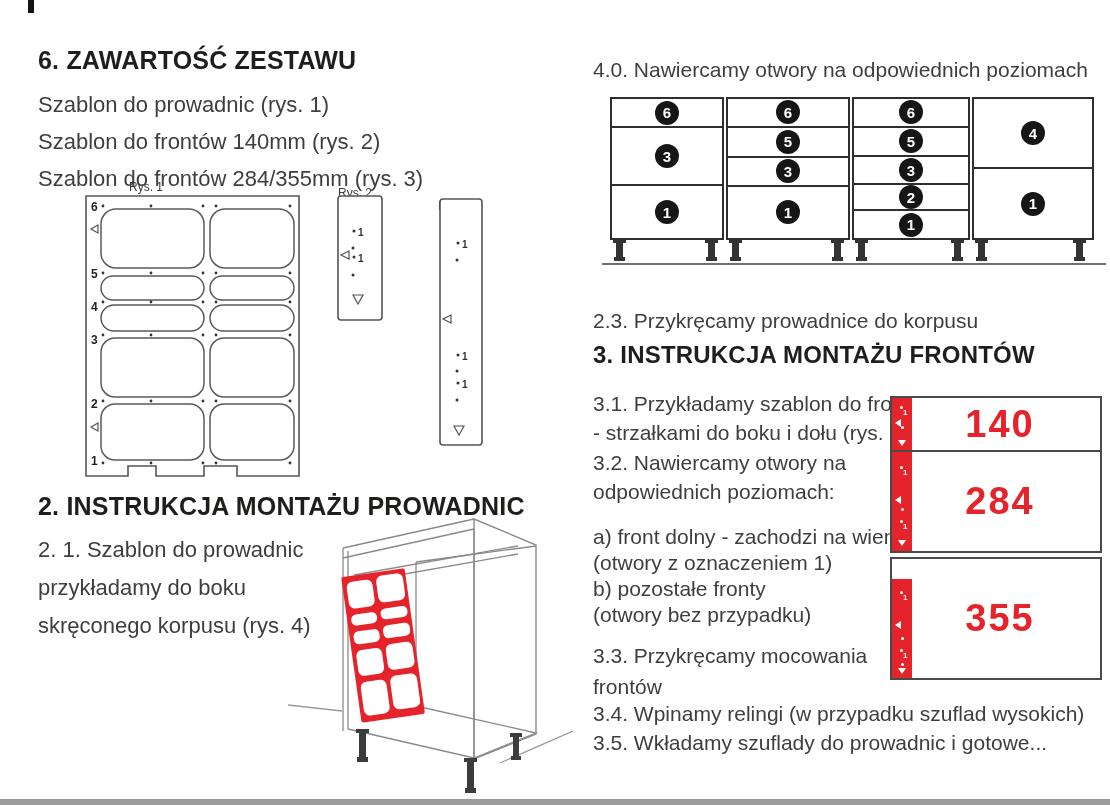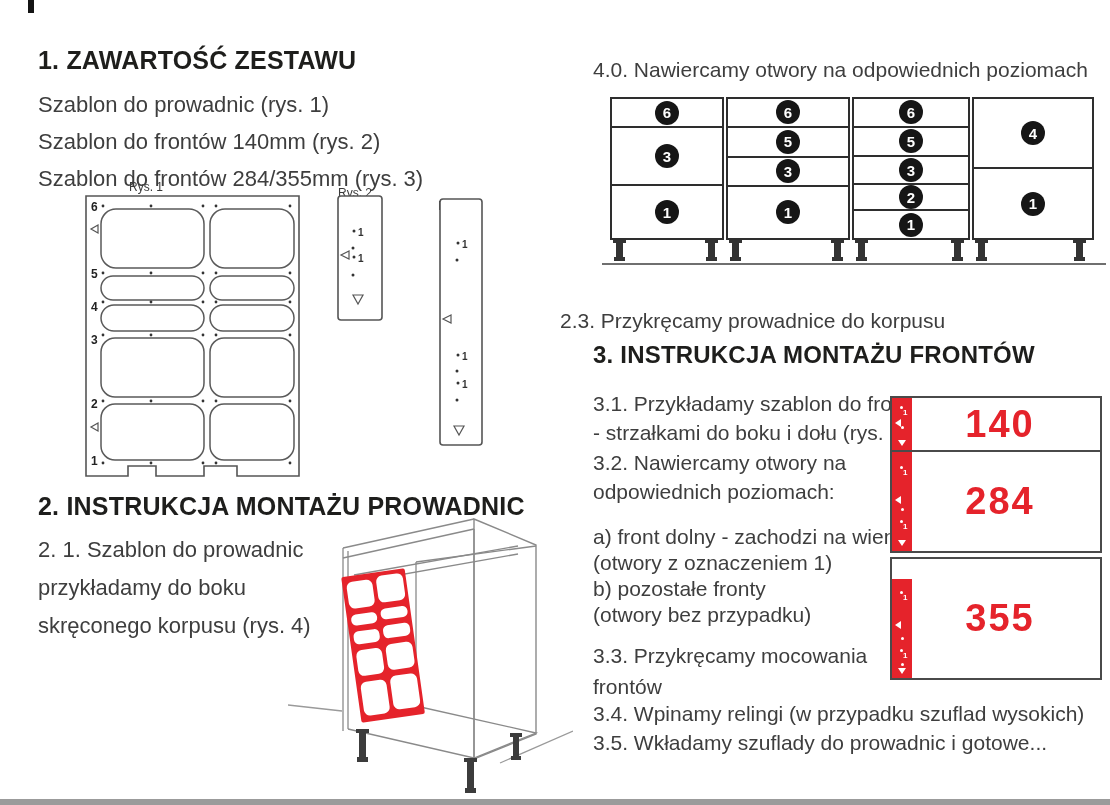--- a/index.html
+++ b/index.html
@@ -46,21 +46,21 @@
 
   svg text { font-family:"Liberation Sans", sans-serif; }
 </style>
 </head>
 <body>
 
 <div class="canvas">
 
   <div class="abs corner-mark"></div>
 
-  <div class="abs h-main" style="left:38px; top:46px;">1. ZAWARTOŚĆ ZESTAWU</div>
+  <div class="abs h-main" style="left:38px; top:46px;">6. ZAWARTOŚĆ ZESTAWU</div>
   <div class="abs body-22" style="left:38px; top:86px;">
     <div>Szablon do prowadnic (rys. 1)</div>
     <div>Szablon do frontów 140mm (rys. 2)</div>
     <div>Szablon do frontów 284/355mm (rys. 3)</div>
   </div>
 
   <div class="abs fig-label" style="left:89px; top:180px;margin-left:40px;">Rys. 1</div>
   <div class="abs fig-label" style="left:338px; top:186px;text-align:center;">Rys. 2</div>
   <div class="abs fig-label" style="left:438px; top:181px;margin-top:18px;">Rys. 3</div>
 
@@ -259,21 +259,21 @@
     <div class="leg" style="left:98px;"></div>
     <div class="leg" style="left:122px;"></div>
     <div class="leg" style="left:224px;"></div>
     <div class="leg" style="left:248px;"></div>
     <div class="leg" style="left:344px;"></div>
     <div class="leg" style="left:368px;"></div>
     <div class="leg" style="left:466px;"></div>
     <div class="floor-line"></div>
   </div>
 
-  <div class="abs body-21" style="left:560px; top:306px;">2.3. Przykręcamy prowadnice do korpusu</div>
+  <div class="abs body-21" style="left:593px; top:306px;">2.3. Przykręcamy prowadnice do korpusu</div>
   <div class="abs h-main" style="left:593px; top:341px; font-size:24px;">3. INSTRUKCJA MONTAŻU FRONTÓW</div>
 
   <div class="abs body-21" style="left:593px; top:389px;">
     <div>3.1. Przykładamy szablon do frontu</div>
     <div>- strzałkami do boku i dołu (rys. 5)</div>
   </div>
   <div class="abs body-21" style="left:593px; top:448px;">
     <div>3.2. Nawiercamy otwory na</div>
     <div>odpowiednich poziomach:</div>
   </div>

